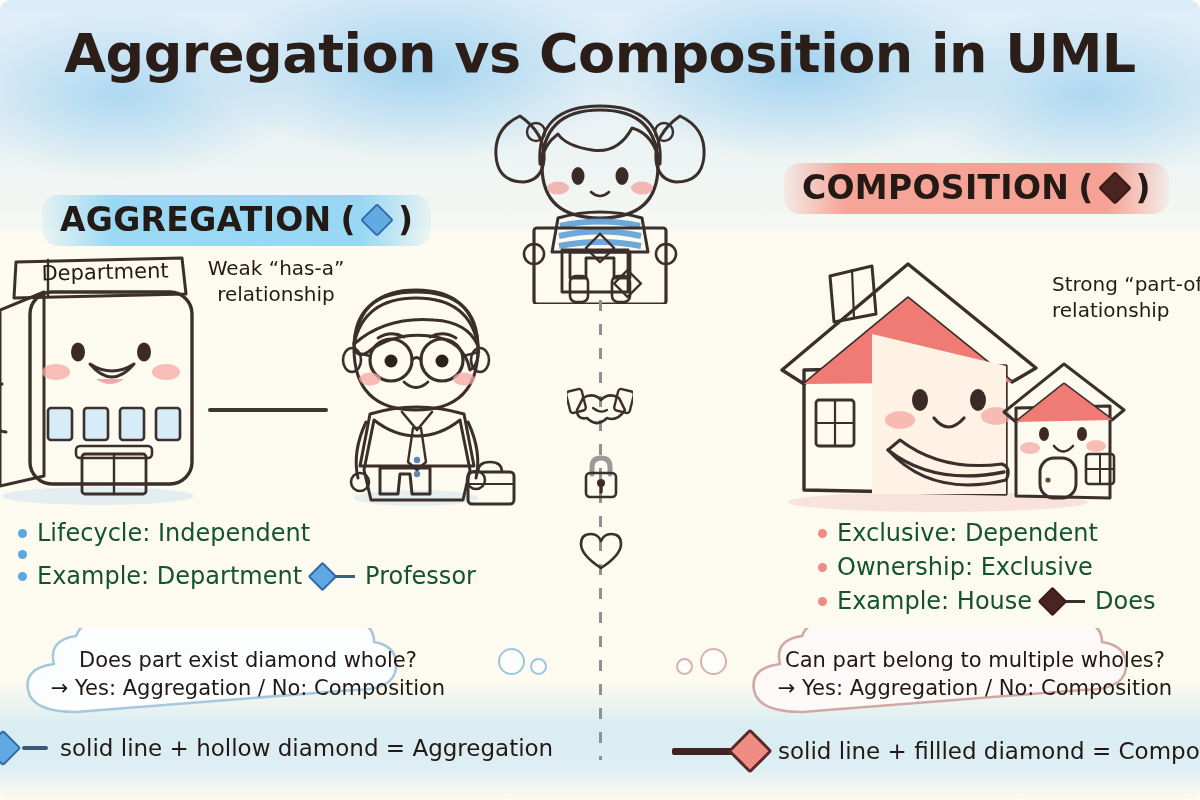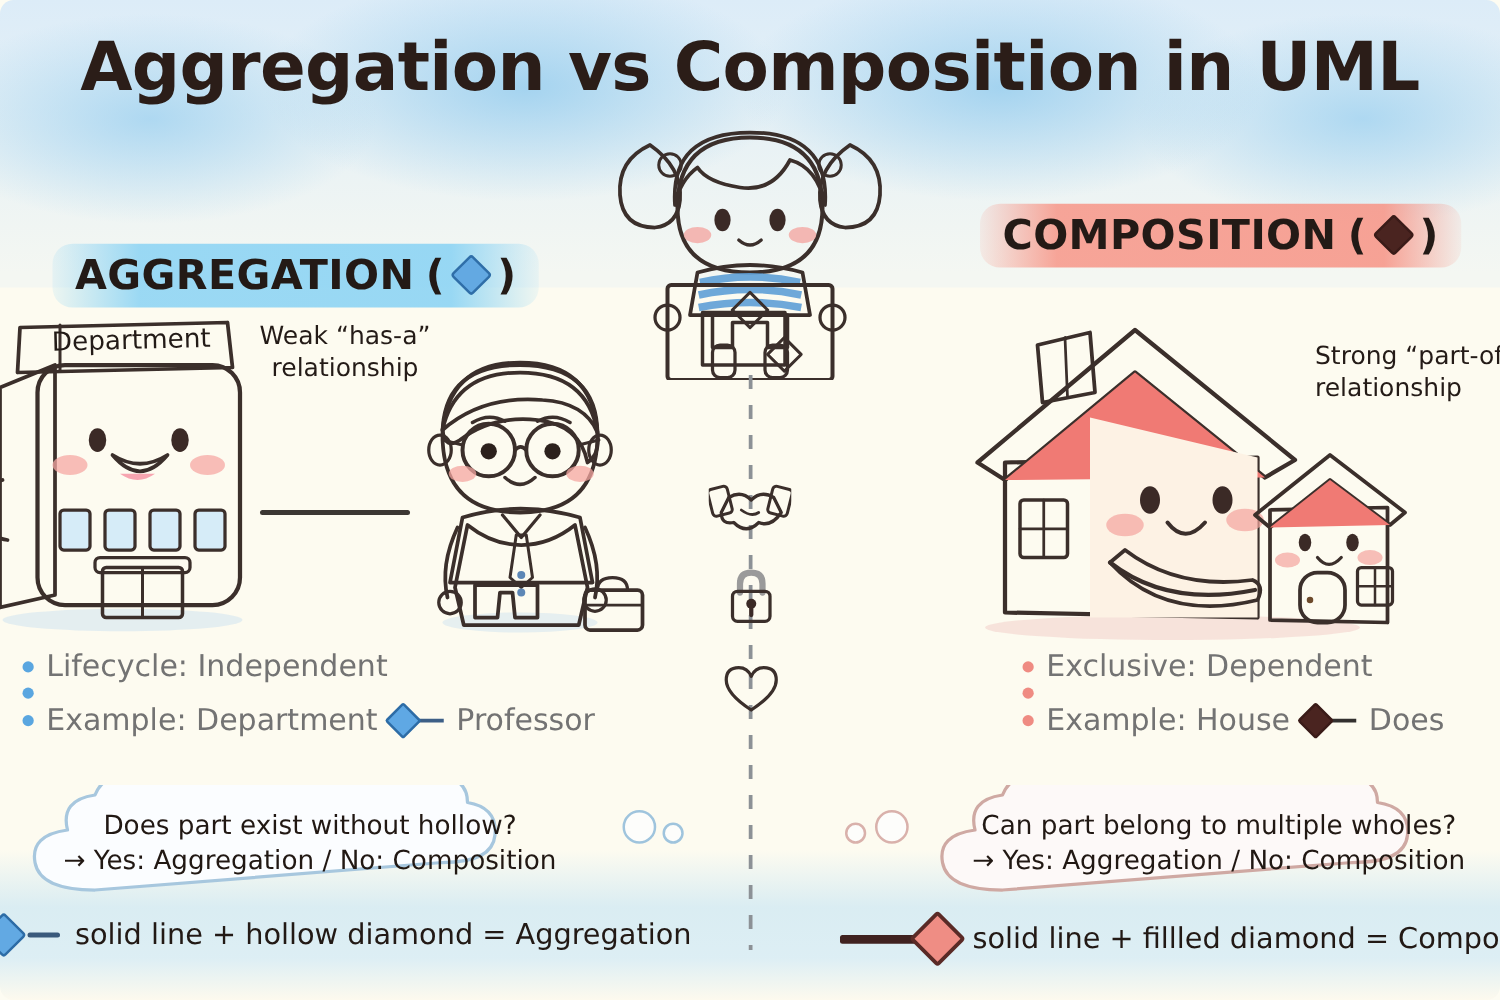--- a/index.html
+++ b/index.html
@@ -43,21 +43,21 @@
   .dia.hollow{width:20px;height:20px;background:#63a9e2;border:2.5px solid #2f6ea8;border-radius:3px;}
   .dia.filled{width:20px;height:20px;background:#4a2420;border:2.5px solid #3a1b18;border-radius:3px;}
 
   
   .note{position:absolute;font-size:20px;line-height:1.28;color:#241b17;text-align:center;
         font-family:"DejaVu Sans", sans-serif;}
   .note.l{left:196px;top:256px;width:160px;}
   .note.r{left:1052px;top:272px;width:210px;text-align:left;}
 
   
-  .bullets{position:absolute;font-size:24px;line-height:1.42;color:#737373;}
+  .bullets{position:absolute;font-size:24px;line-height:1.42;color:#14532d;}
   .bullets.l{left:18px;top:516px;}
   .bullets.r{left:818px;top:516px;}
   .bullets .row{display:flex;align-items:center;gap:10px;white-space:nowrap;}
   .dot{width:9px;height:9px;border-radius:50%;flex:0 0 auto;}
   .dot.b{background:#5aa6e0;}
   .dot.p{background:#ef8b82;}
   .inlrel{display:inline-flex;align-items:center;}
   .inlrel .d{width:17px;height:17px;transform:rotate(45deg);border-radius:2px;}
   .inlrel .d.h{background:#5fa8e4;border:2px solid #2d6ca6;}
   .inlrel .d.f{background:#4a2420;border:2px solid #3a1b18;}
@@ -336,39 +336,40 @@
     </div>
   </div>
 
   <div class="bullets r">
     <div class="row">
       <span class="dot p"></span>
       <span>Exclusive: Dependent</span>
     </div>
     <div class="row">
       <span class="dot p"></span>
+      <span>Ownership: Exclusive</span>
     </div>
     <div class="row">
       <span class="dot p"></span>
       <span>Example: House</span>
       <span class="inlrel">
         <span class="d f"></span>
         <span class="ln"></span>
       </span>
       <span>Does</span>
     </div>
   </div>
 
   <div class="cloudwrap" style="left:16px;top:628px;width:464px;height:92px;">
     <svg width="464" height="92" viewBox="0 0 464 92" style="position:absolute;left:0;top:0;">
       <path d="M60 84 q-44 0 -48 -22 q-4 -22 26 -26 q-6 -24 22 -28 q8 -20 34 -14 q12 -18 40 -10 q16 -16 40 -6
                q18 -12 38 -2 q20 -12 40 0 q22 -10 40 4 q26 -8 36 12 q30 0 30 22 q24 4 22 26 q-2 22 -42 22 Z" fill="#fbfdff" stroke="#a7c7de" stroke-width="2.6" stroke-linejoin="round"></path>
     </svg>
     <div class="txt">
-      <div>Does part exist without hollow?</div>
+      <div>Does part exist diamond whole?</div>
       <div>→ Yes: Aggregation / No: Composition</div>
     </div>
   </div>
   <div class="bub blue" style="left:498px;top:648px;width:23px;height:23px;"></div>
   <div class="bub blue" style="left:530px;top:658px;width:13px;height:13px;"></div>
 
   <div class="cloudwrap" style="left:740px;top:628px;width:470px;height:92px;">
     <svg width="470" height="92" viewBox="0 0 470 92" style="position:absolute;left:0;top:0;">
       <path d="M62 84 q-44 0 -48 -22 q-4 -22 26 -26 q-6 -24 22 -28 q8 -20 34 -14 q12 -18 40 -10 q16 -16 40 -6
                q18 -12 38 -2 q20 -12 40 0 q22 -10 40 4 q26 -8 36 12 q32 0 32 22 q26 4 24 26 q-2 22 -44 22 Z" fill="#fdf9f8" stroke="#cfa9a3" stroke-width="2.6" stroke-linejoin="round"></path>

